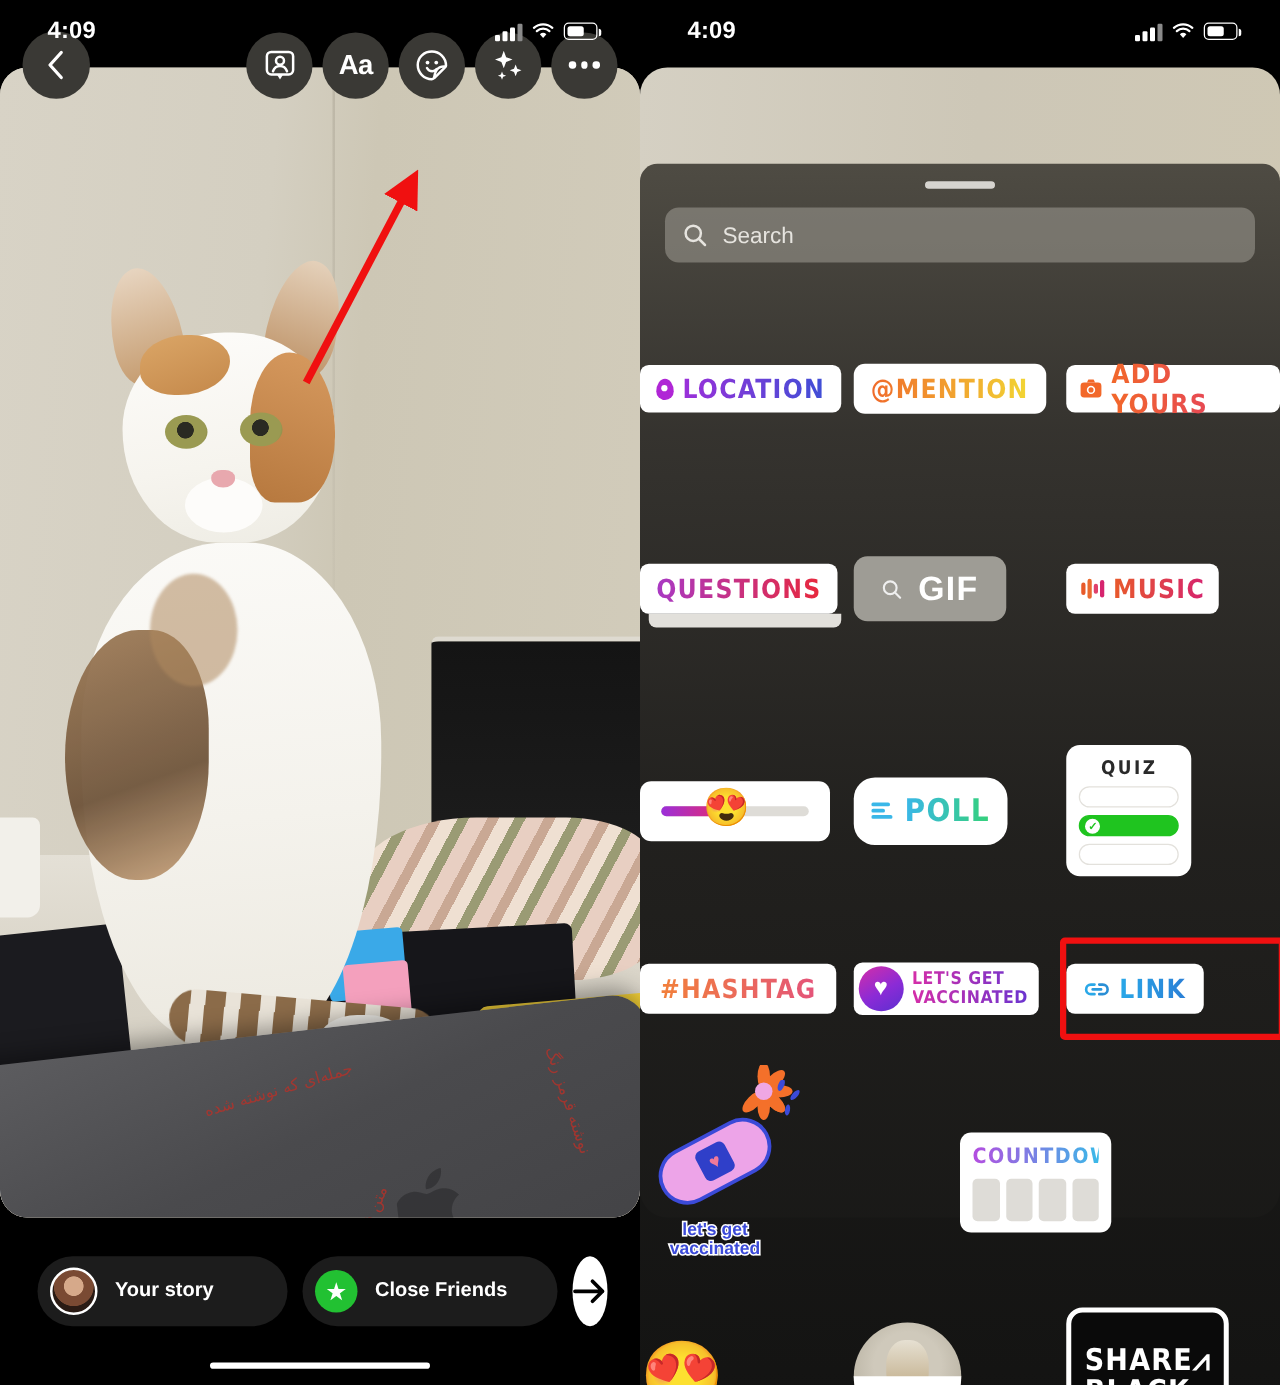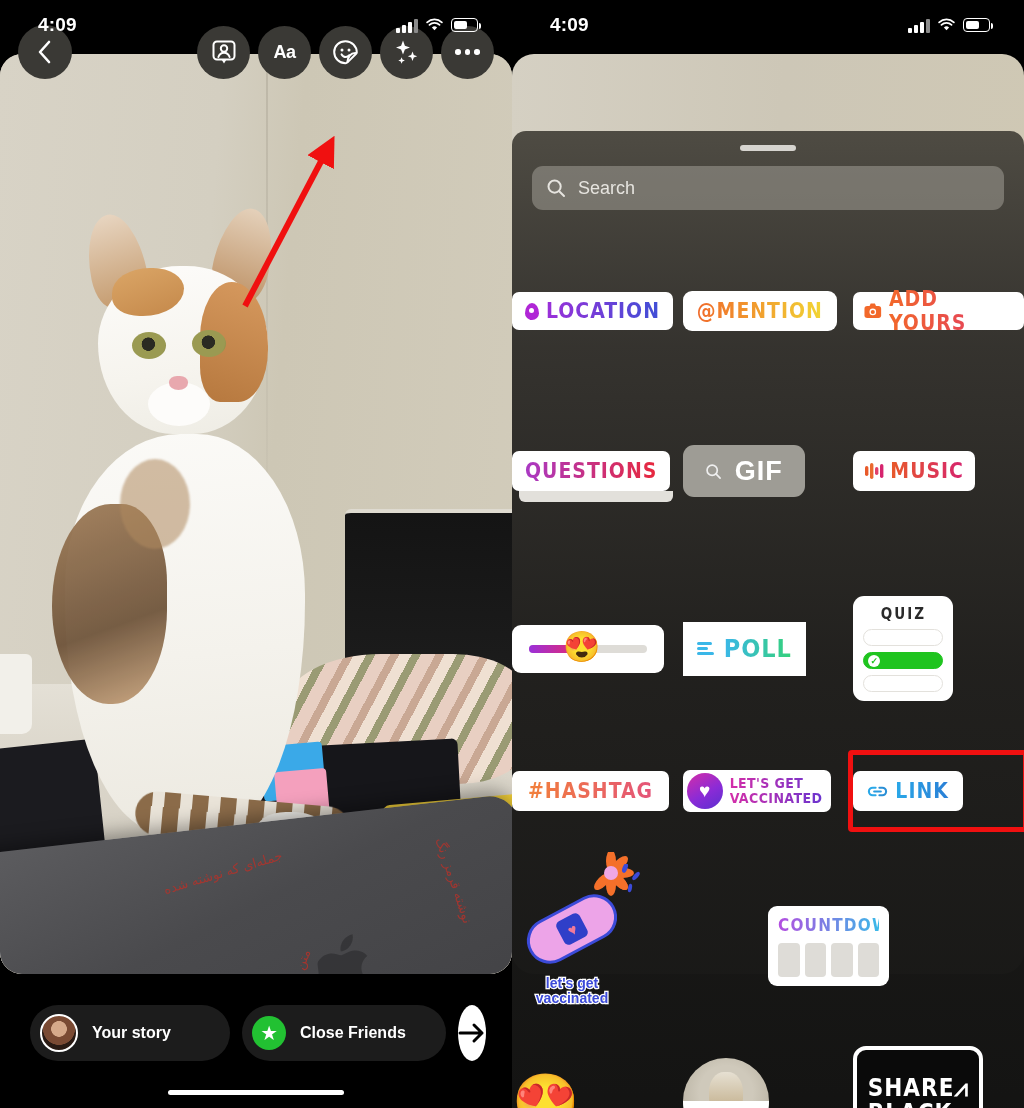--- a/index.html
+++ b/index.html
@@ -109,21 +109,21 @@
     border-radius: 30px; transform: rotate(5deg); filter: blur(.3px); }
   .cat-paw { position:absolute; left:215px; top:608px; width:70px; height:46px; background:#f7f5f0; border-radius:44%; }
 
   .topbtns { position:absolute; top:22px; left:0; width:512px; height:60px; z-index:20;
     display:flex; align-items:center; padding: 0 18px; }
   .circbtn { width:54px; height:54px; border-radius:50%; background:#3a3935;
     display:flex; align-items:center; justify-content:center; color:#fff; }
   .circbtn.sm { width:53px; height:53px; }
   .spacer { flex:1; }
   .rightbtns { display:flex; gap:8px; }
-  .aa { font-size:18px; font-weight:700; letter-spacing:-.5px; }
+  .aa { font-size:22px; font-weight:700; letter-spacing:-.5px; }
   .dots3 { display:flex; gap:4px; }
   .dots3 i { width:5.5px; height:5.5px; border-radius:50%; background:#fff; display:block; }
 
   .arrow-svg { position:absolute; left:0; top:0; width:512px; height:1108px; z-index:30; pointer-events:none; }
 
   .bottombar { position:absolute; left:0; bottom:42px; width:512px; height:66px;
     display:flex; align-items:center; gap:12px; padding:0 30px; z-index:25; }
   .pill { height:56px; border-radius:28px; background:#1c1c1c; display:flex; align-items:center;
     gap:14px; padding:0 22px 0 10px; color:#fff; font-size:16px; font-weight:700; }
   .pill.a { flex: 0 0 200px; }
@@ -479,21 +479,21 @@
         <div class="srow" style="top:340px;height:105px">
           <div class="cell">
             <div class="slider" style="width:152px;height:48px">
               <div class="strack">
                 <div class="sfill"></div>
                 <div class="sthumb">😍</div>
               </div>
             </div>
           </div>
           <div class="cell">
-            <div class="stk" style="height:54px;padding:0 14px;gap:8px;border-radius:0">
+            <div class="stk" style="height:54px;padding:0 14px;gap:8px;border-radius:17px">
               <svg width="19" height="17" viewBox="0 0 19 17">
                 <rect x="0" y="2" width="15" height="3" rx="1.5" fill="#3ab7e8"></rect>
                 <rect x="0" y="7" width="11" height="3" rx="1.5" fill="#3ab7e8"></rect>
                 <rect x="0" y="12" width="17" height="3" rx="1.5" fill="#3ab7e8"></rect>
               </svg>
               <span class="stk-txt g-pol" style="font-size:25px">POLL</span>
             </div>
           </div>
           <div class="cell">
             <div class="quizcard" style="width:100px">

